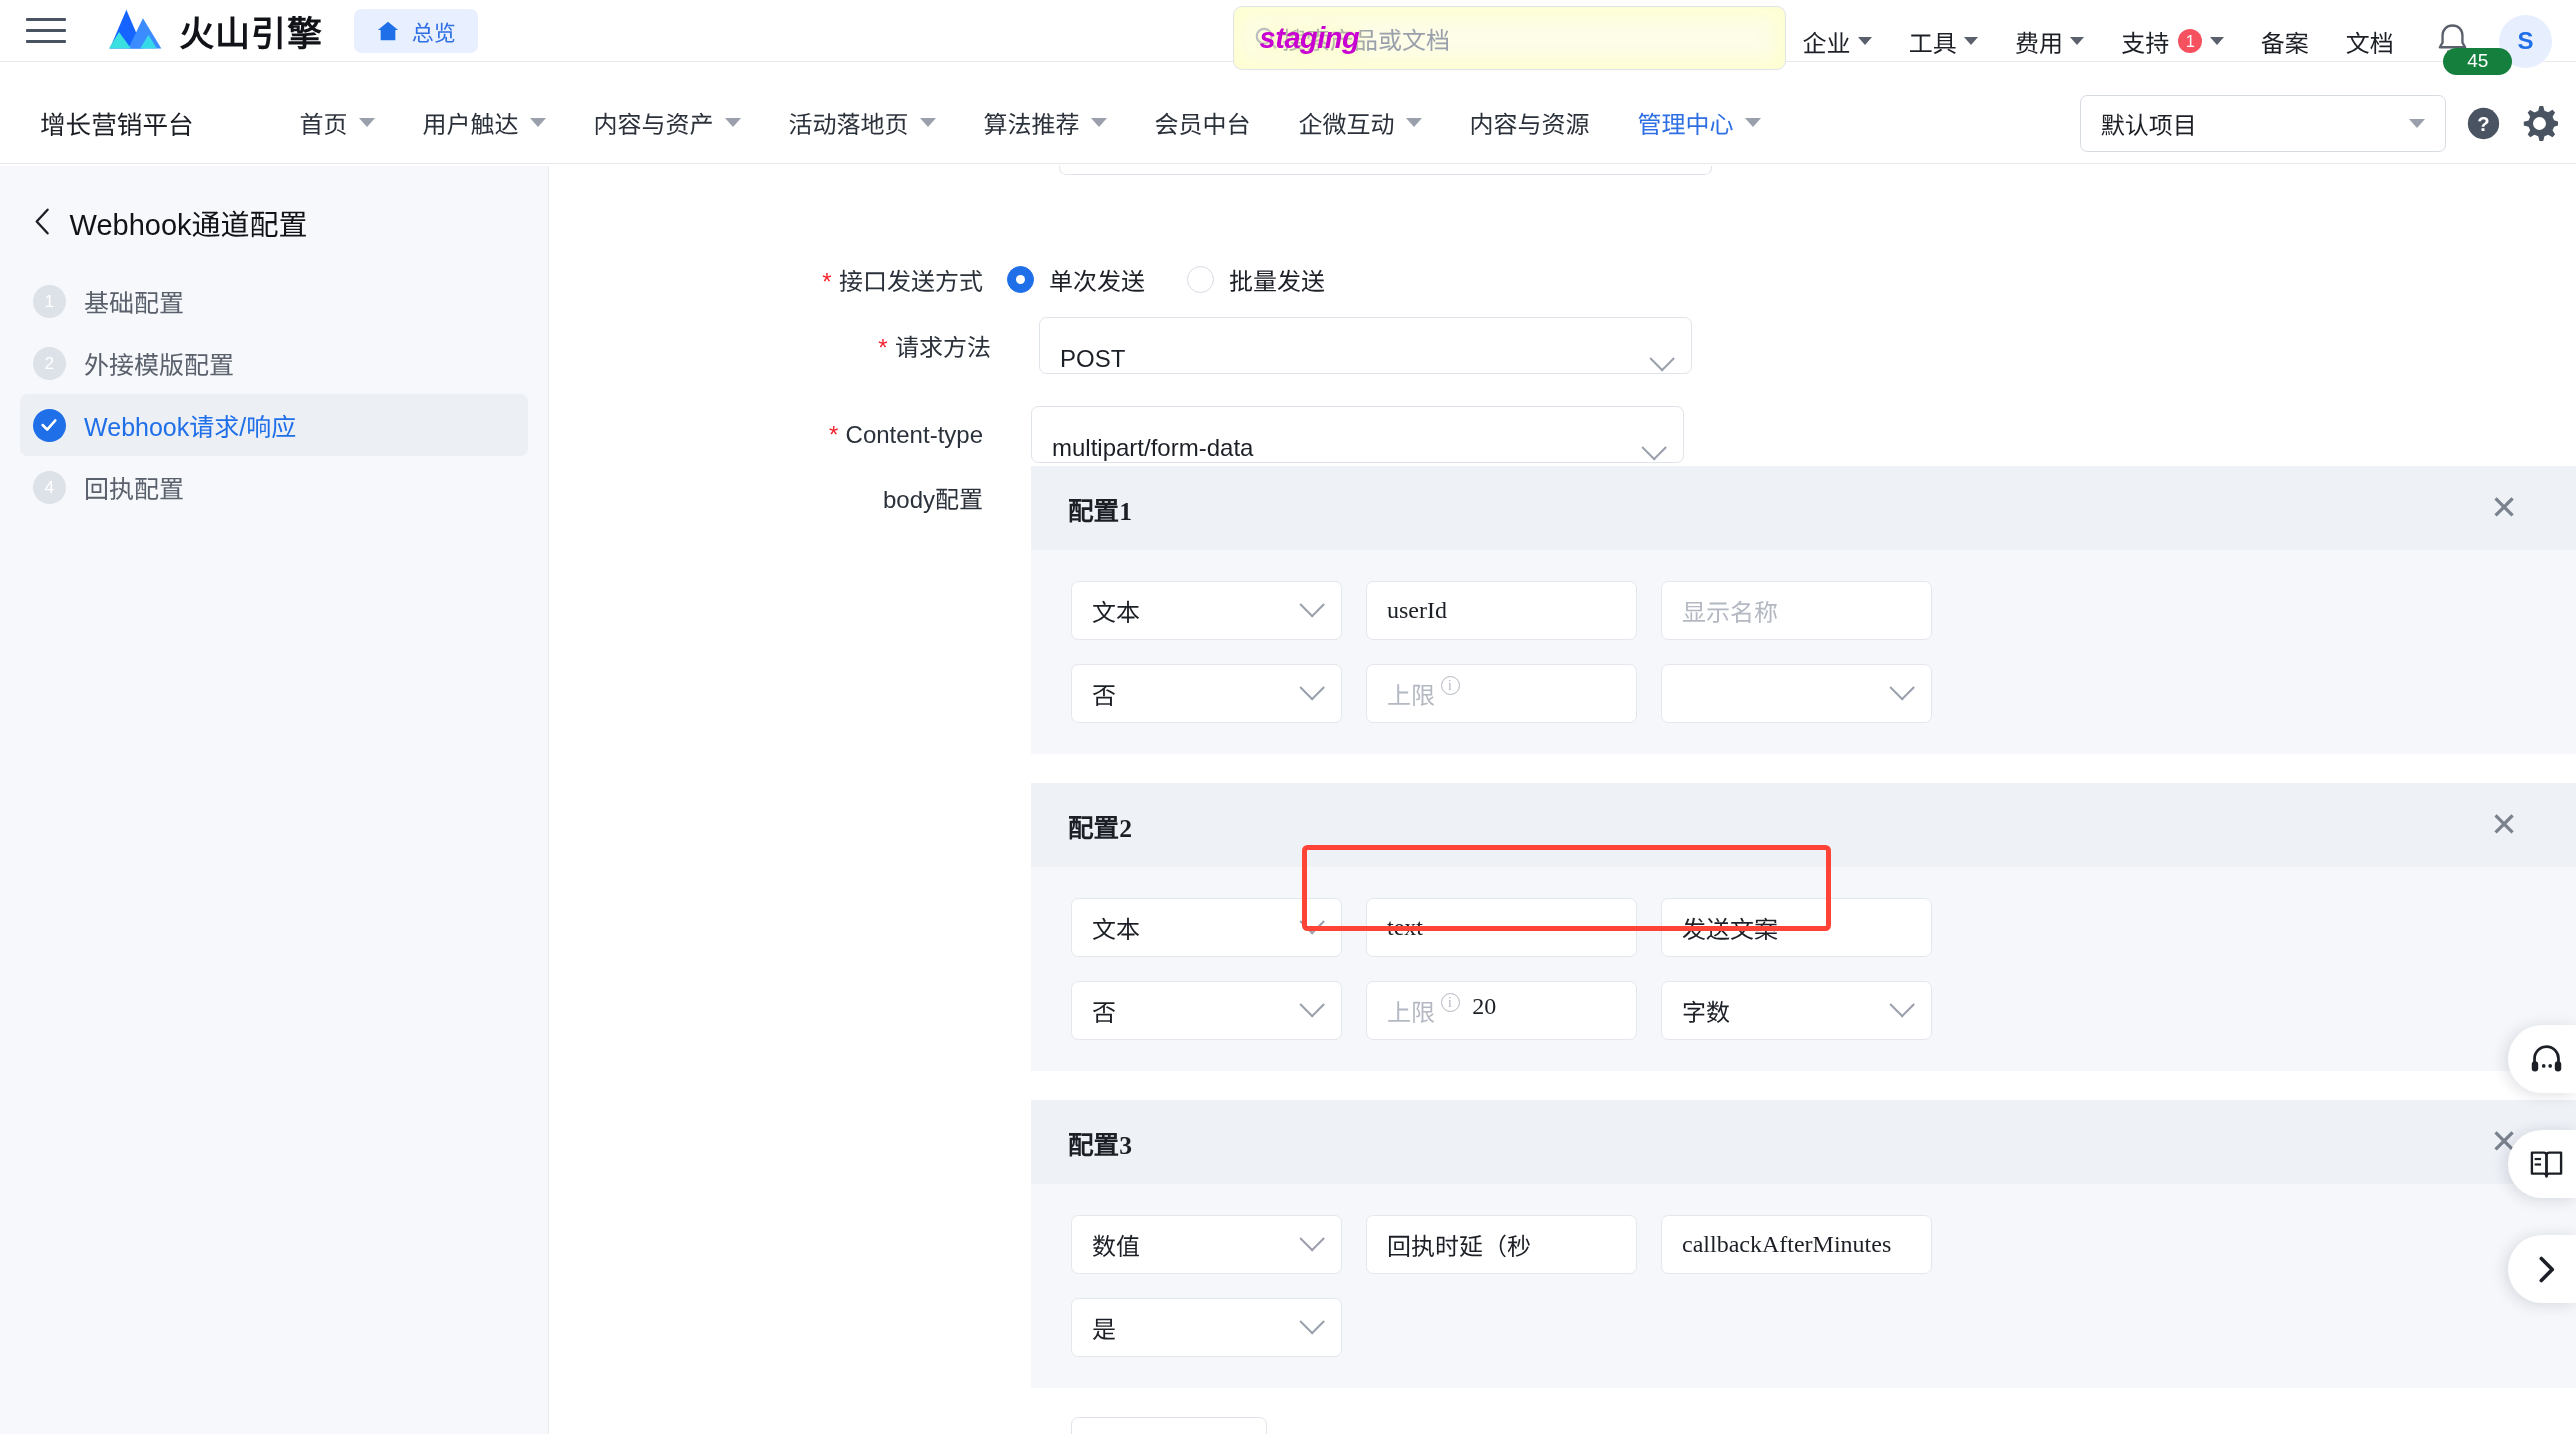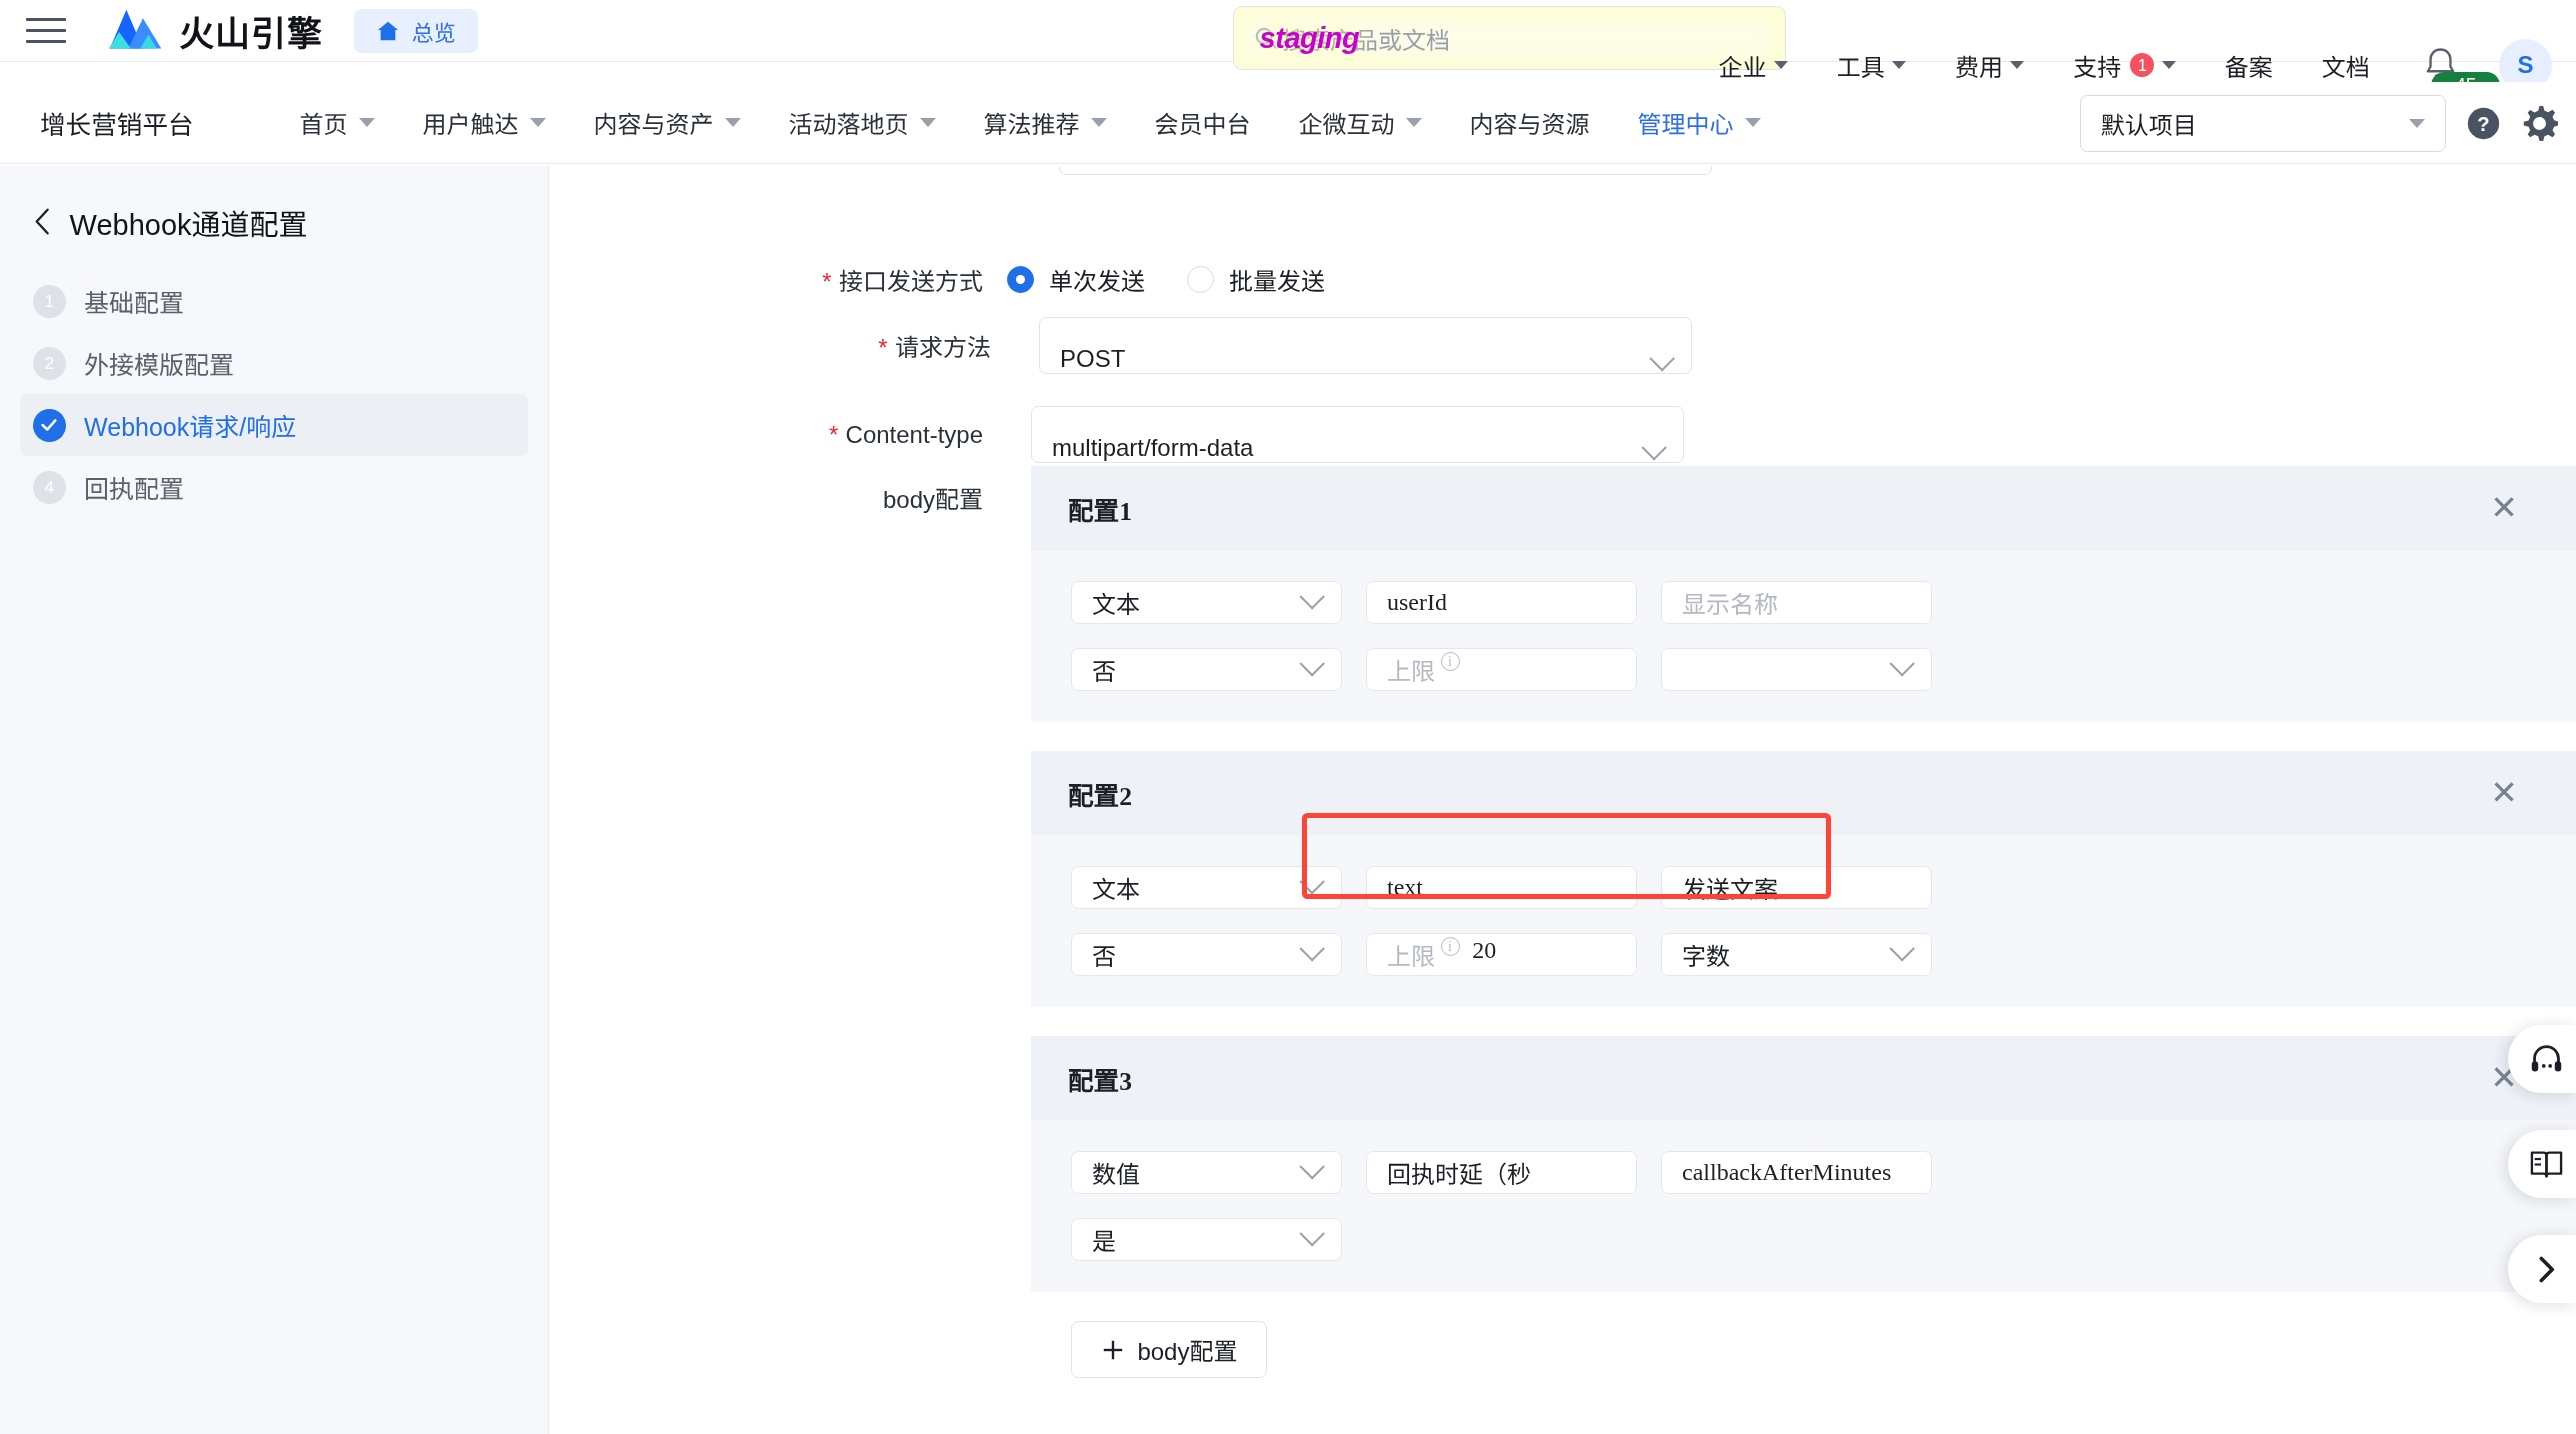--- a/index.html
+++ b/index.html
@@ -61,21 +61,21 @@
   }
   .search-watermark {
     position: absolute; left: 25.6px; top: 50%; transform: translateY(-50%);
     color: #c800d2; font-size: 29px; font-weight: 700; font-style: italic;
     letter-spacing: -0.5px;
     text-shadow: 0 0 12.8px rgba(255,255,160,.9);
   }
 
   .topnav-right {
     position: absolute; right: 24px; top: 0; height: 82px;
-    display: flex; align-items: center; gap: 16px; margin-top: 24px;
+    display: flex; align-items: center; gap: 4px;
   }
   .tn-item {
     display: flex; align-items: center; gap: 7.3px;
     font-size: 24px; color: #1c2026; padding: 0 16.5px; cursor: pointer;
     white-space: nowrap;
   }
   .caret-dn { width: 0; height: 0; border-left: 7.3px solid transparent; border-right: 7.3px solid transparent; border-top: 8.2px solid #5a616d; }
   .sup-badge {
     background: #f5515f; color: #fff; border-radius: 914px;
     min-width: 24px; height: 24px; padding: 0 6.4px;
@@ -200,21 +200,21 @@
   .card-head {
     height: 84px; background: #eef1f6; display: flex; align-items: center;
     padding: 0 37px; justify-content: space-between;
   }
   .card-title { font-size: 25.6px; font-weight: 700; color: #1c2026; }
   .card-close { font-size: 33px; color: #7a828e; cursor: pointer; line-height: 1; padding-right: 22px; }
   .card-body { padding: 31px 0 31px 40px; }
   .crow { display: flex; gap: 24px; margin-bottom: 24px; }
   .crow:last-child { margin-bottom: 0; }
   .fld {
-    height: 43px; border: 0.9px solid #e3e7ed; border-radius: 7.3px; background: #fff;
+    height: 59px; border: 0.9px solid #e3e7ed; border-radius: 7.3px; background: #fff;
     display: flex; align-items: center; padding: 0 20px; font-size: 24px; color: #1c2026;
     justify-content: space-between;
   }
   .fld.w1 { width: 271px; }
   .fld.w2 { width: 271px; }
   .fld.w3 { width: 271px; }
   .fld .ph { color: #b3b8c2; }
   .fld.empty { justify-content: flex-end; }
   .info-i {
     display: inline-flex; align-items: center; justify-content: center;

